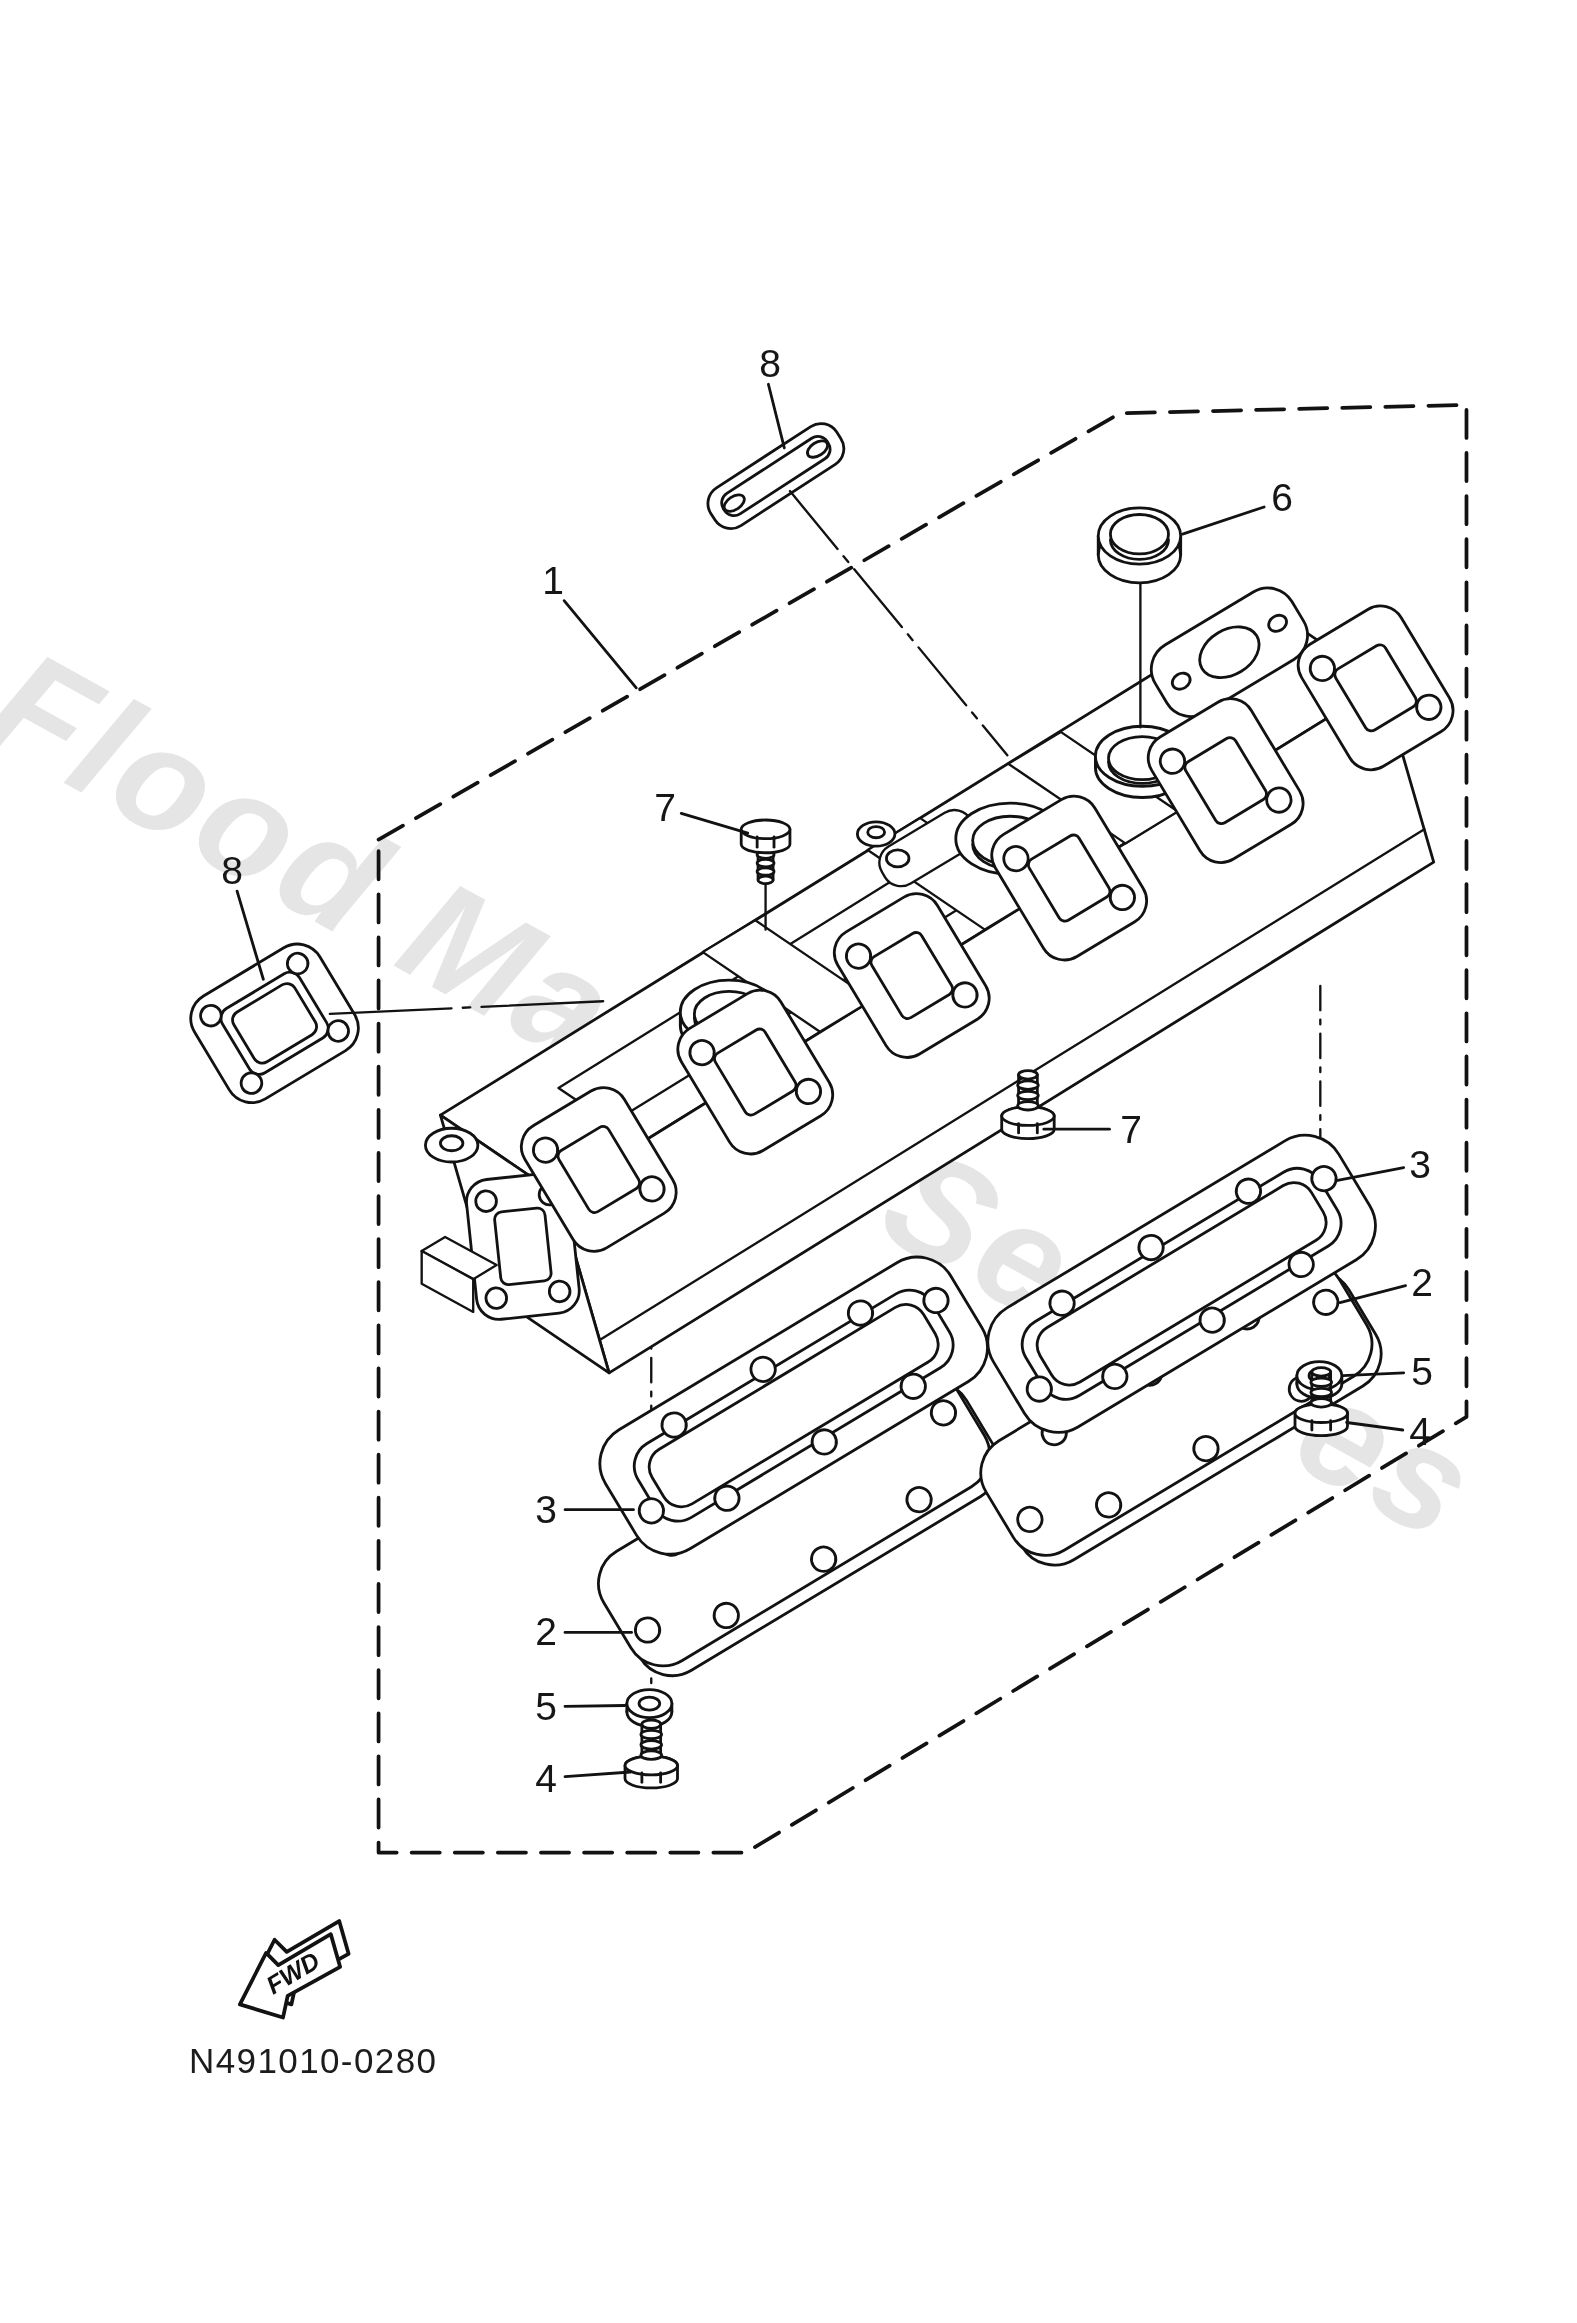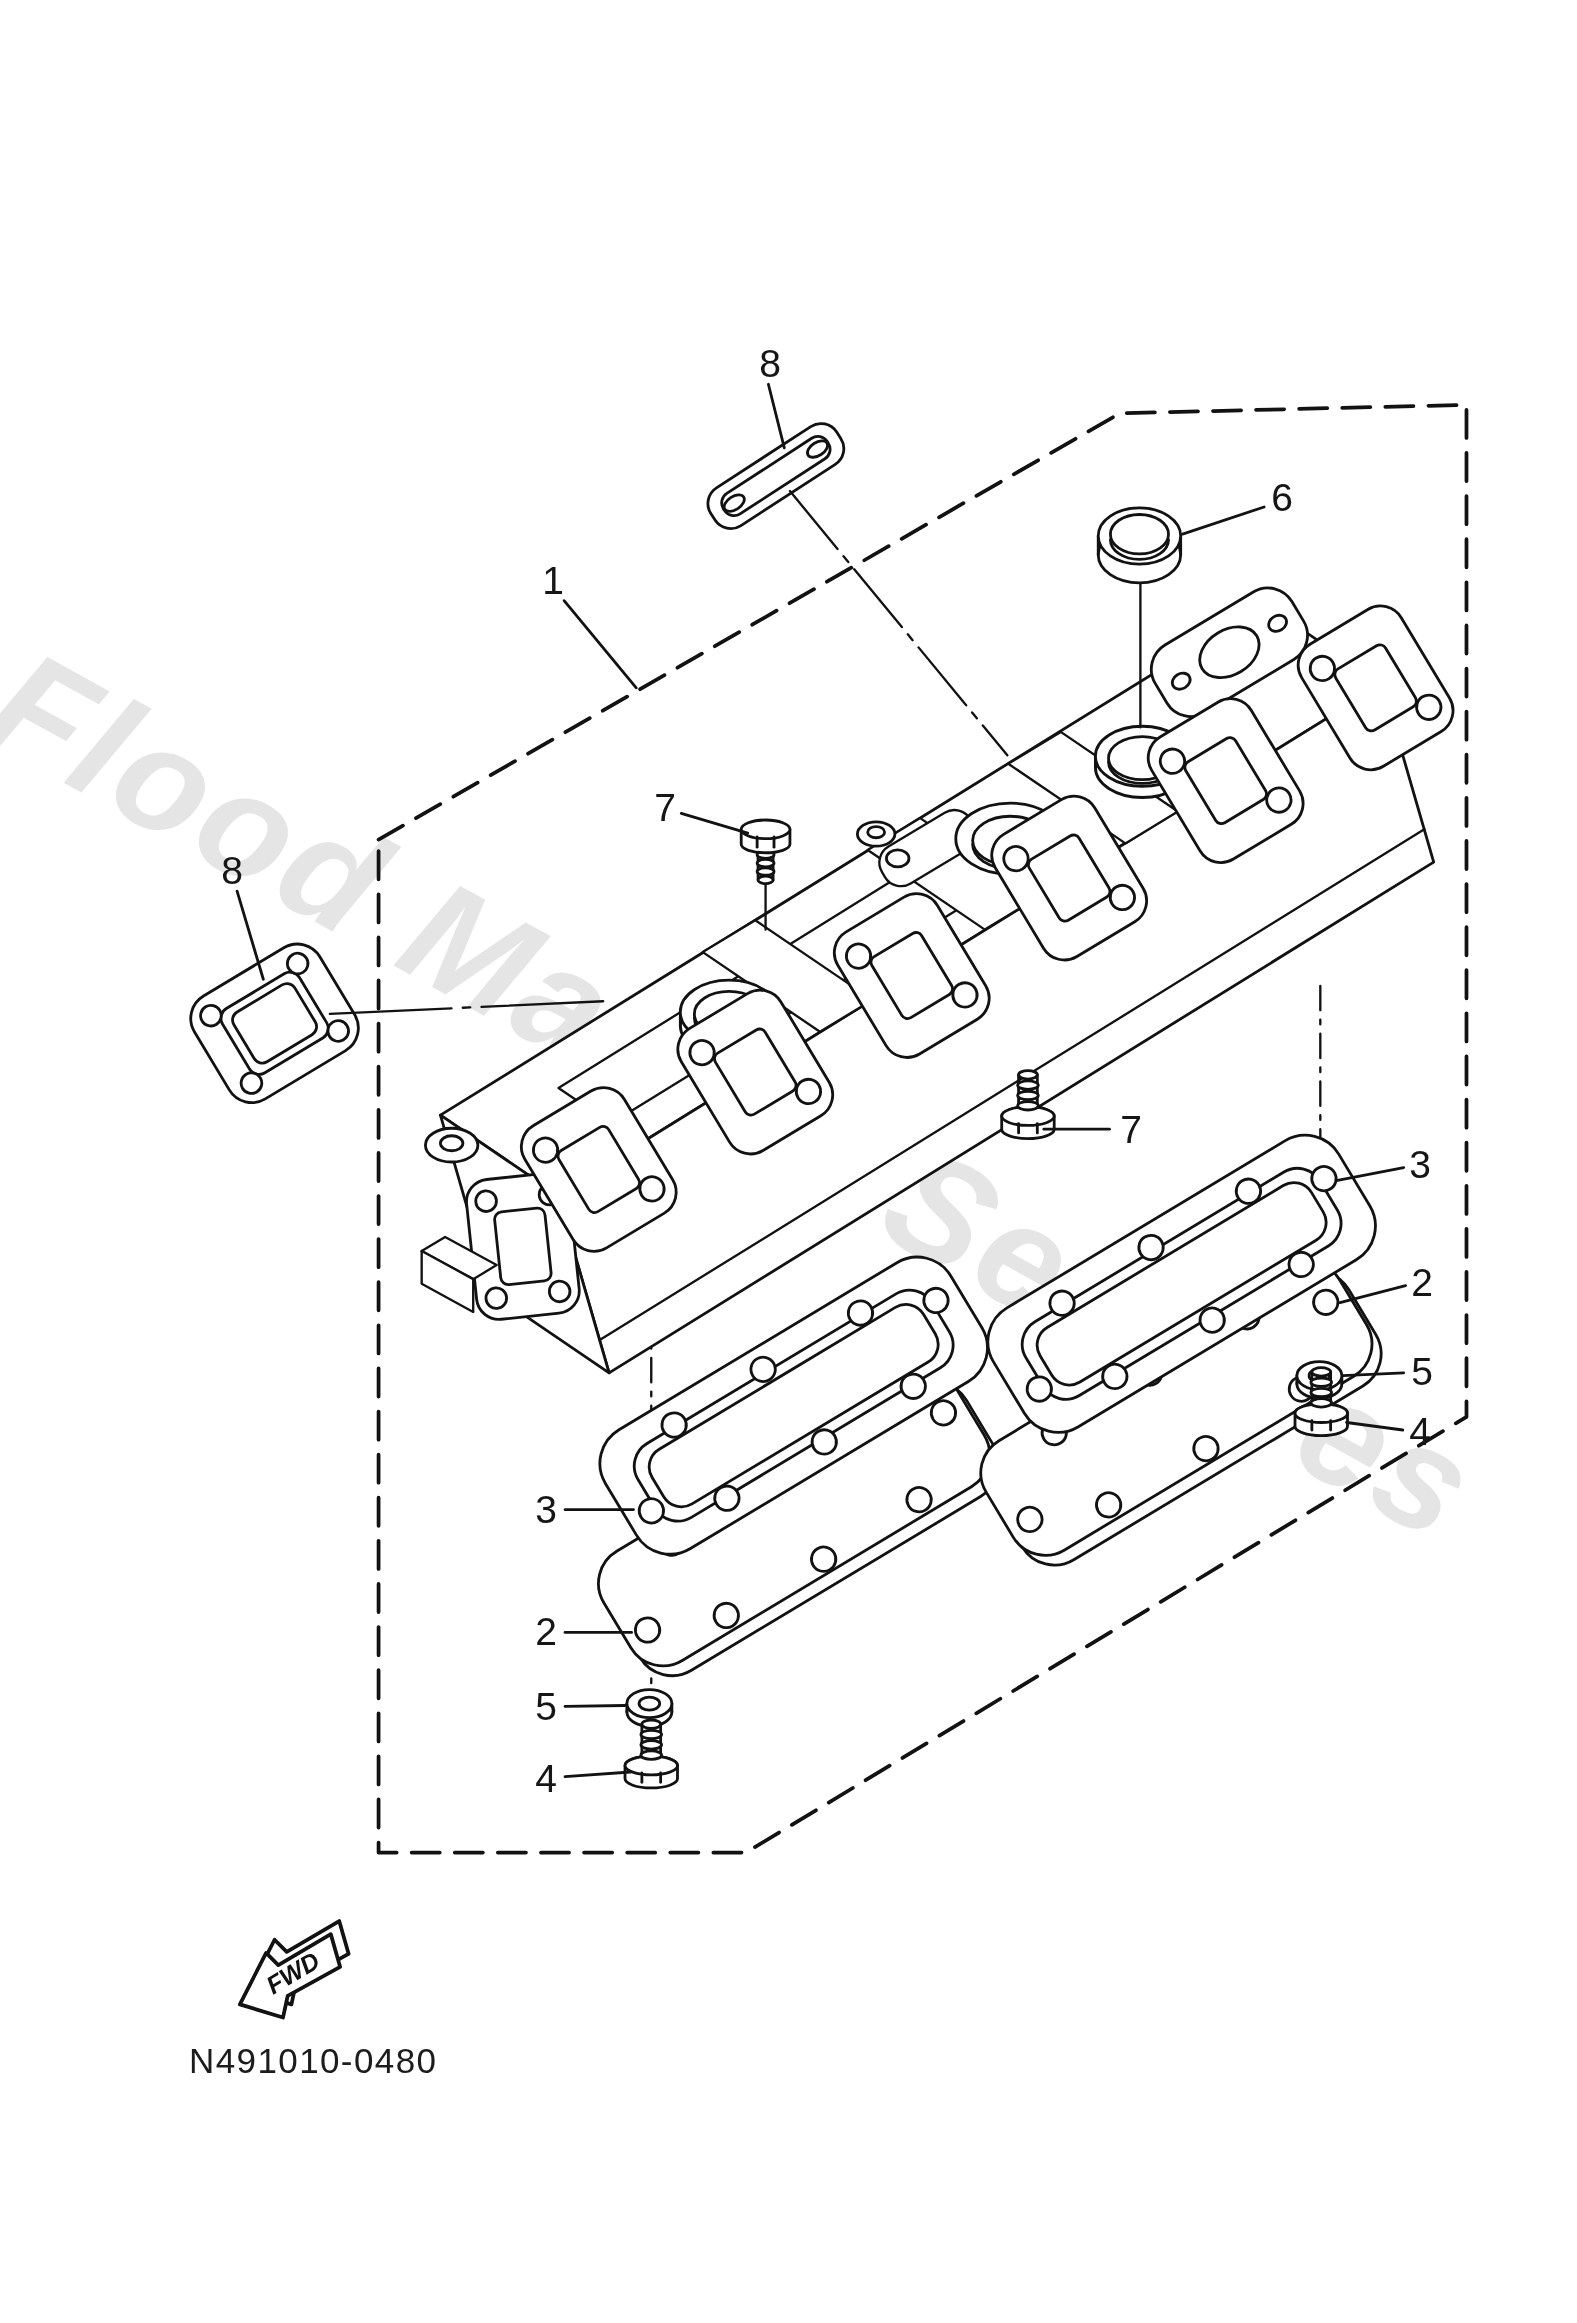--- a/index.html
+++ b/index.html
@@ -269,15 +269,15 @@
   <span class="callout" style="left:1422px;top:1283px">2</span>
   <span class="callout" style="left:1422px;top:1372px">5</span>
   <span class="callout" style="left:1420px;top:1432px">4</span>
   <span class="callout" style="left:546px;top:1510px">3</span>
   <span class="callout" style="left:546px;top:1632px">2</span>
   <span class="callout" style="left:546px;top:1707px">5</span>
   <span class="callout" style="left:546px;top:1779px">4</span>
 
   <span class="fwd-label" style="left:293px;top:1973px">FWD</span>
 
-  <div class="part-number">N491010-0480</div>
+  <div class="part-number">N491010-0280</div>
 </div>
 
 
 </body></html>

